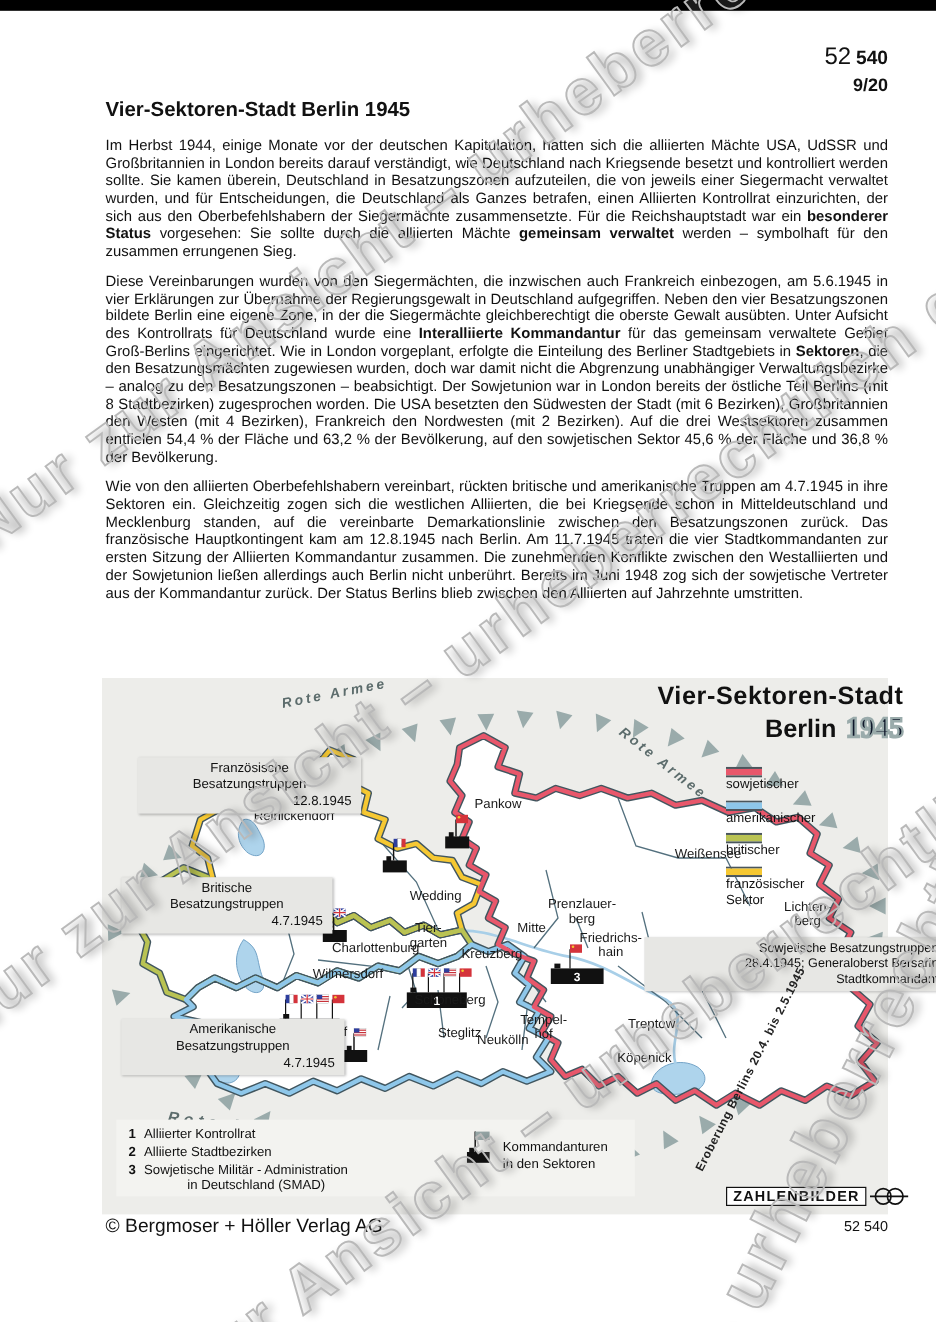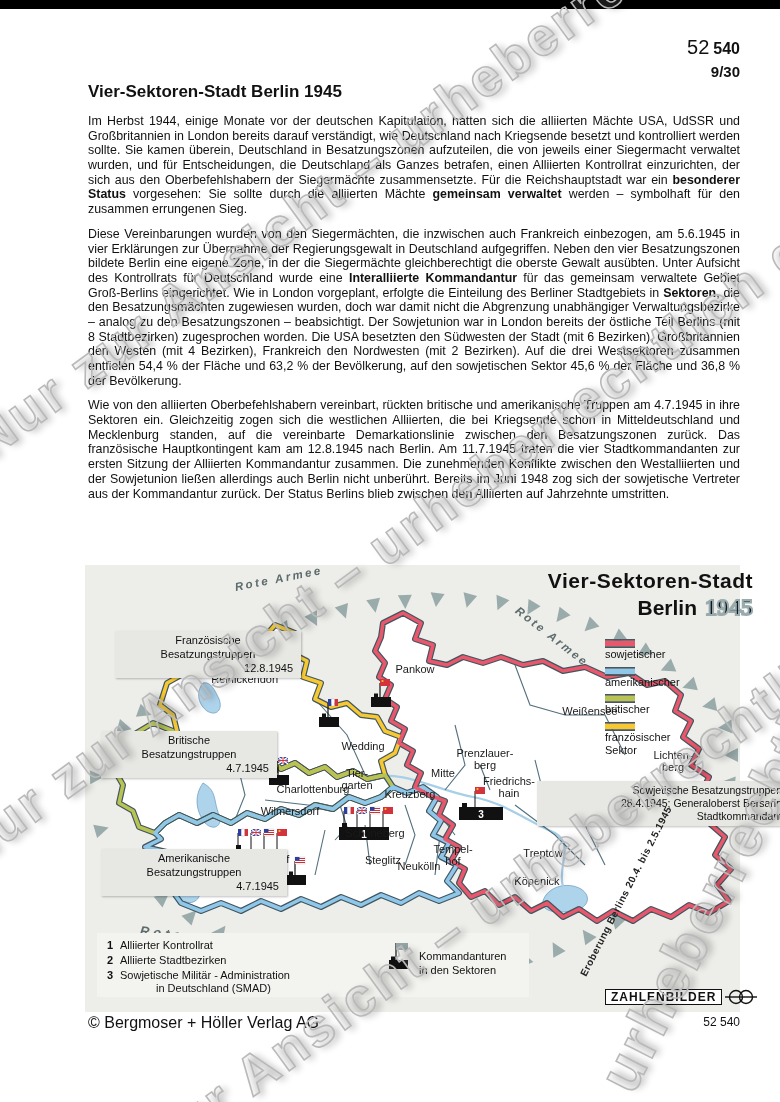--- a/index.html
+++ b/index.html
@@ -78,21 +78,21 @@
 
 <div class="wm" style="left:-40px;top:420px">Nur zur Ansicht – urheberrechtlich geschützt!</div>
 <div class="wm" style="left:-60px;top:830px">Nur zur Ansicht – urheberrechtlich geschützt!</div>
 <div class="wm" style="left:40px;top:1190px">Nur zur Ansicht – urheberrechtlich geschützt!</div>
 <div class="wm steep" style="left:560px;top:1120px">– urheberrechtlich geschützt!</div>
 
 <div class="doc-code">
   <div>
     <span class="n1">52</span><span class="n2">540</span>
   </div>
-  <div class="pg">9/30</div>
+  <div class="pg">9/20</div>
 </div>
 
 <h1 class="title">Vier-Sektoren-Stadt Berlin 1945</h1>
 
 <div class="bodytext">
     <p class="para"><span>Im Herbst 1944, einige Monate vor der deutschen Kapitulation, hatten sich die alliierten Mächte USA, UdSSR und Großbritannien in London bereits darauf verständigt, wie Deutschland nach Kriegsende besetzt und kontrolliert werden sollte. Sie kamen überein, Deutschland in Besatzungszonen aufzuteilen, die von jeweils einer Siegermacht verwaltet wurden, und für Entscheidungen, die Deutschland als Ganzes betrafen, einen Alliierten Kontrollrat einzurichten, der sich aus den Oberbefehlshabern der Siegermächte zusammensetzte. Für die Reichshauptstadt war ein </span><b>besonderer Status</b><span> vorgesehen: Sie sollte durch die alliierten Mächte </span><b>gemeinsam verwaltet</b><span> werden – symbolhaft für den zusammen errungenen Sieg.</span></p>
     <p class="para"><span>Diese Vereinbarungen wurden von den Siegermächten, die inzwischen auch Frankreich einbezogen, am 5.6.1945 in vier Erklärungen zur Übernahme der Regierungsgewalt in Deutschland aufgegriffen. Neben den vier Besatzungszonen bildete Berlin eine eigene Zone, in der die Siegermächte gleichberechtigt die oberste Gewalt ausübten. Unter Aufsicht des Kontrollrats für Deutschland wurde eine </span><b>Interalliierte Kommandantur</b><span> für das gemeinsam verwaltete Gebiet Groß-Berlins eingerichtet. Wie in London vorgeplant, erfolgte die Einteilung des Berliner Stadtgebiets in </span><b>Sektoren</b><span>, die den Besatzungsmächten zugewiesen wurden, doch war damit nicht die Abgrenzung unabhängiger Verwaltungsbezirke – analog zu den Besatzungszonen – beabsichtigt. Der Sowjetunion war in London bereits der östliche Teil Berlins (mit 8 Stadtbezirken) zugesprochen worden. Die USA besetzten den Südwesten der Stadt (mit 6 Bezirken), Großbritannien den Westen (mit 4 Bezirken), Frankreich den Nordwesten (mit 2 Bezirken). Auf die drei Westsektoren zusammen entfielen 54,4 % der Fläche und 63,2 % der Bevölkerung, auf den sowjetischen Sektor 45,6 % der Fläche und 36,8 % der Bevölkerung.</span></p>
     <p class="para"><span>Wie von den alliierten Oberbefehlshabern vereinbart, rückten britische und amerikanische Truppen am 4.7.1945 in ihre Sektoren ein. Gleichzeitig zogen sich die westlichen Alliierten, die bei Kriegsende schon in Mitteldeutschland und Mecklenburg standen, auf die vereinbarte Demarkationslinie zwischen den Besatzungszonen zurück. Das französische Hauptkontingent kam am 12.8.1945 nach Berlin. Am 11.7.1945 traten die vier Stadtkommandanten zur ersten Sitzung der Alliierten Kommandantur zusammen. Die zunehmenden Konflikte zwischen den Westalliierten und der Sowjetunion ließen allerdings auch Berlin nicht unberührt. Bereits im Juni 1948 zog sich der sowjetische Vertreter aus der Kommandantur zurück. Der Status Berlins blieb zwischen den Alliierten auf Jahrzehnte umstritten.</span></p>
   </div>
 

